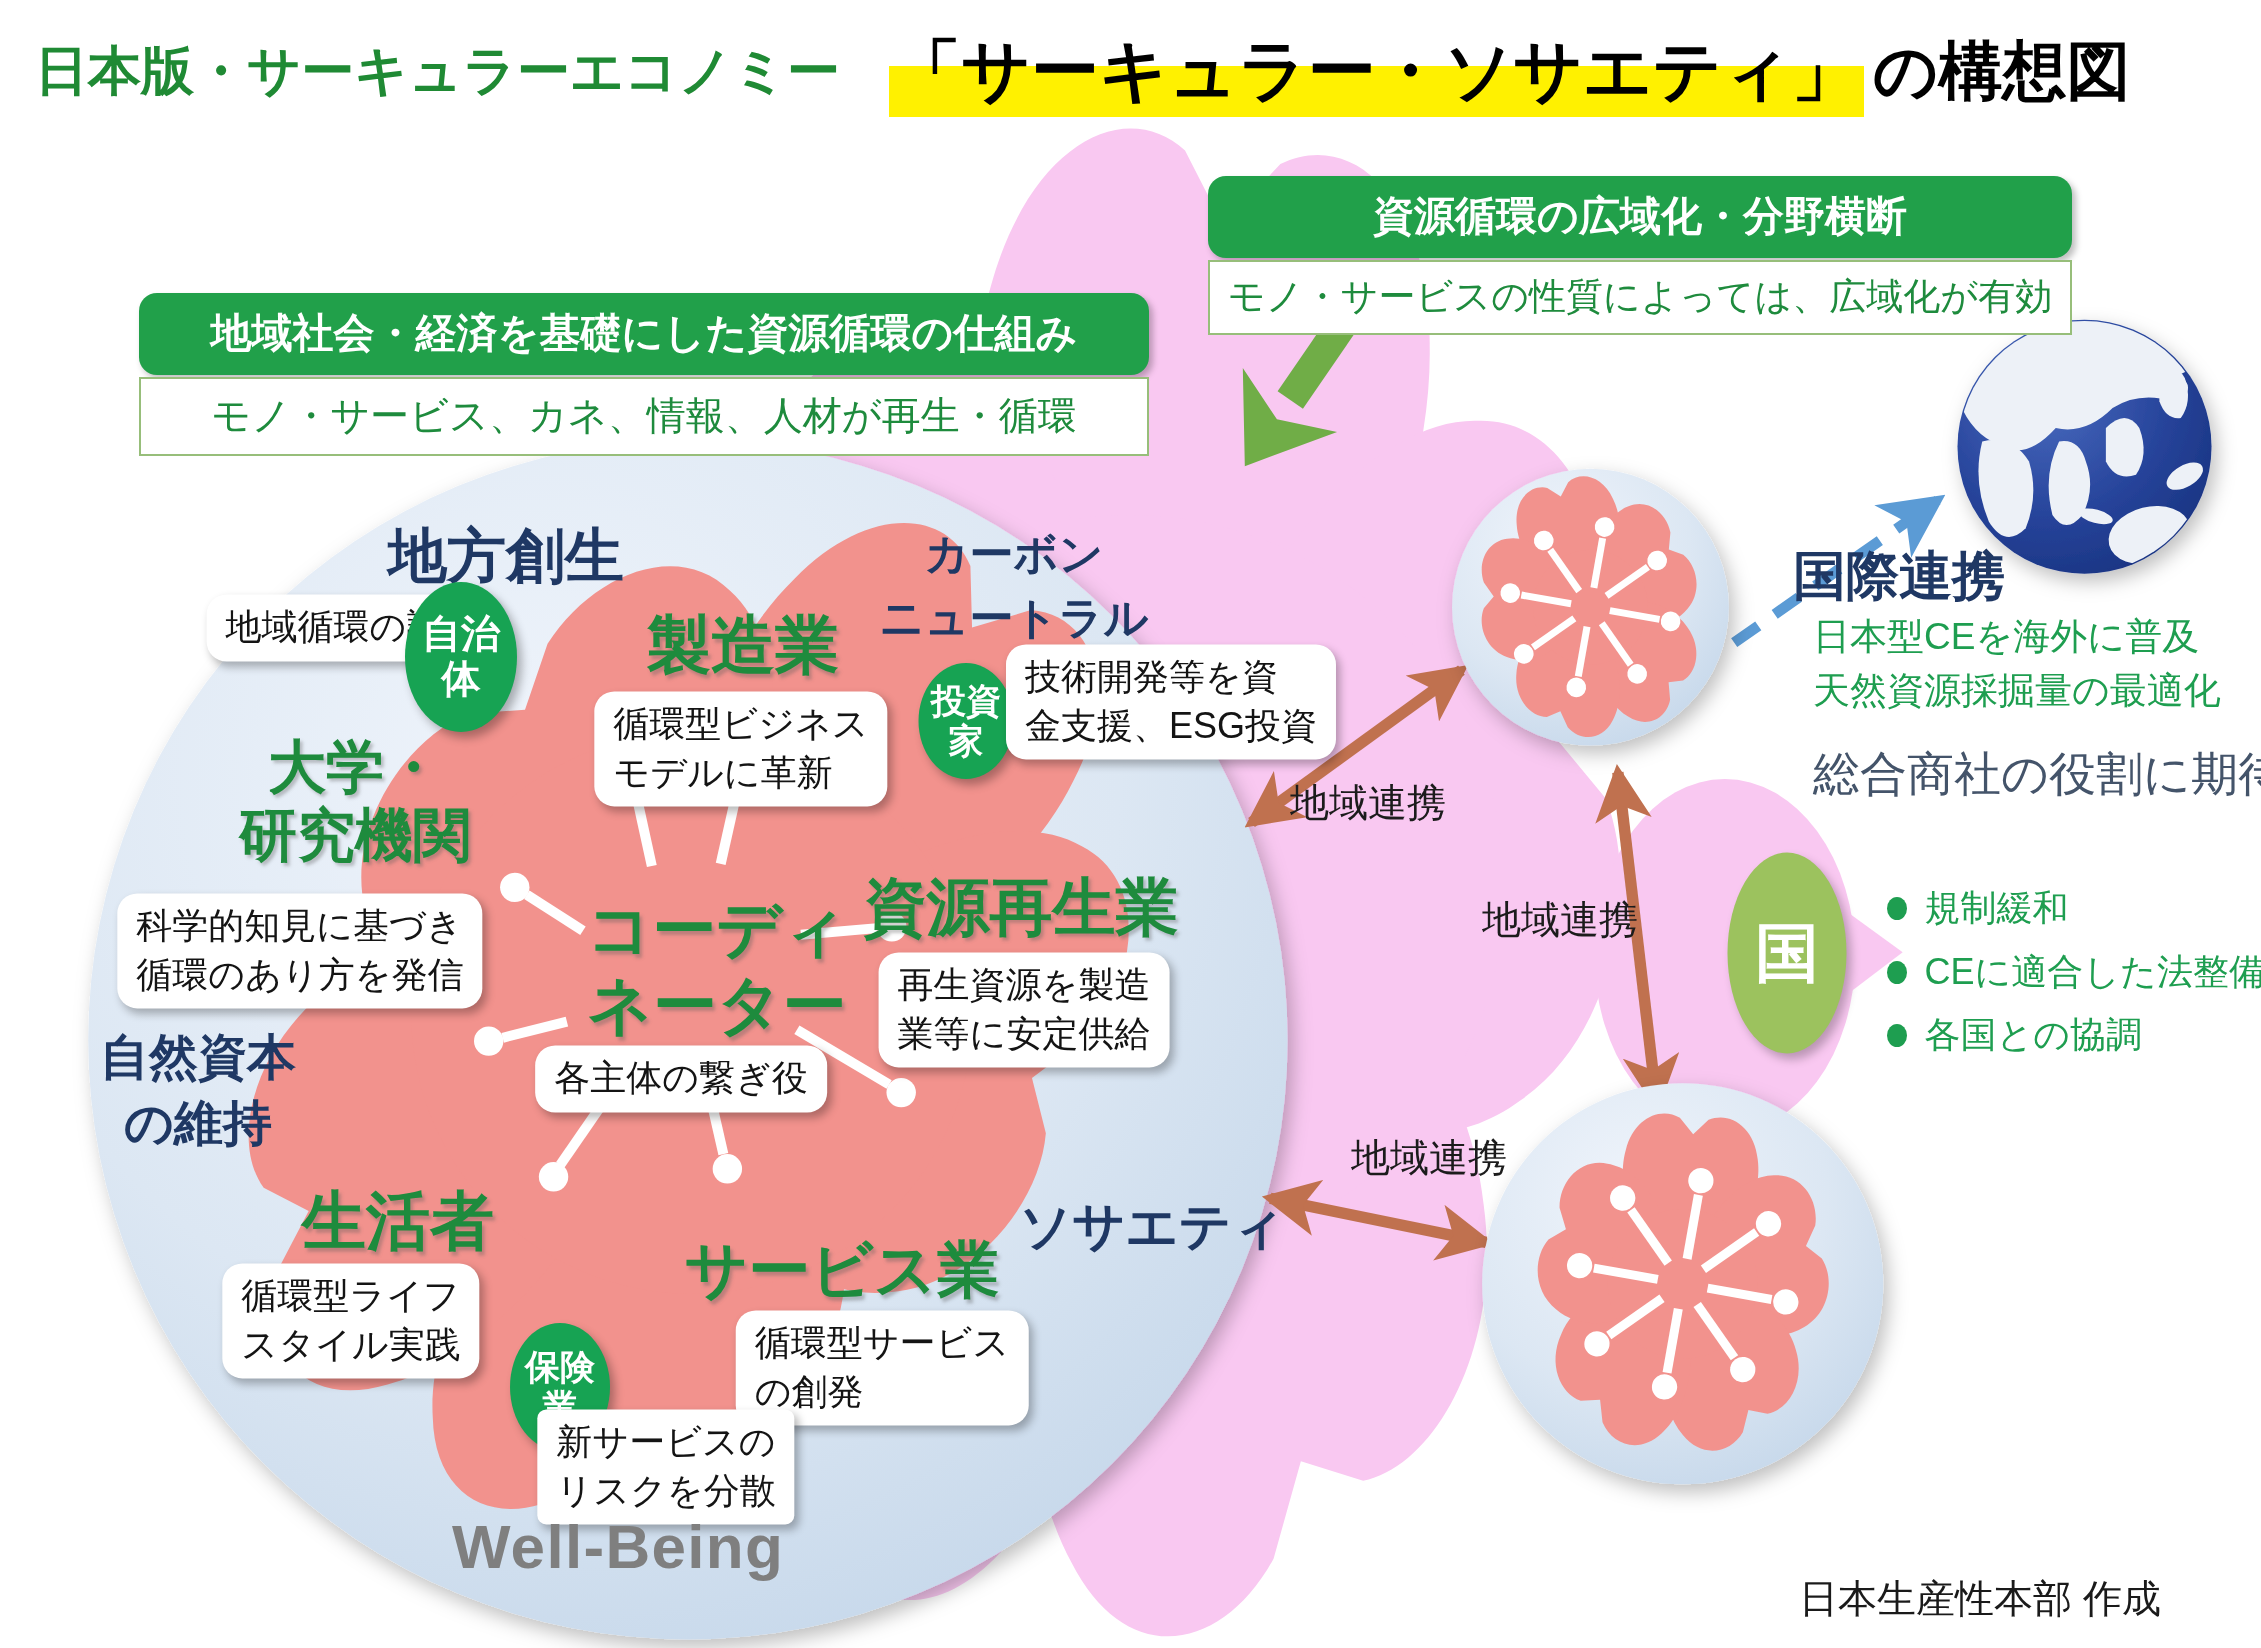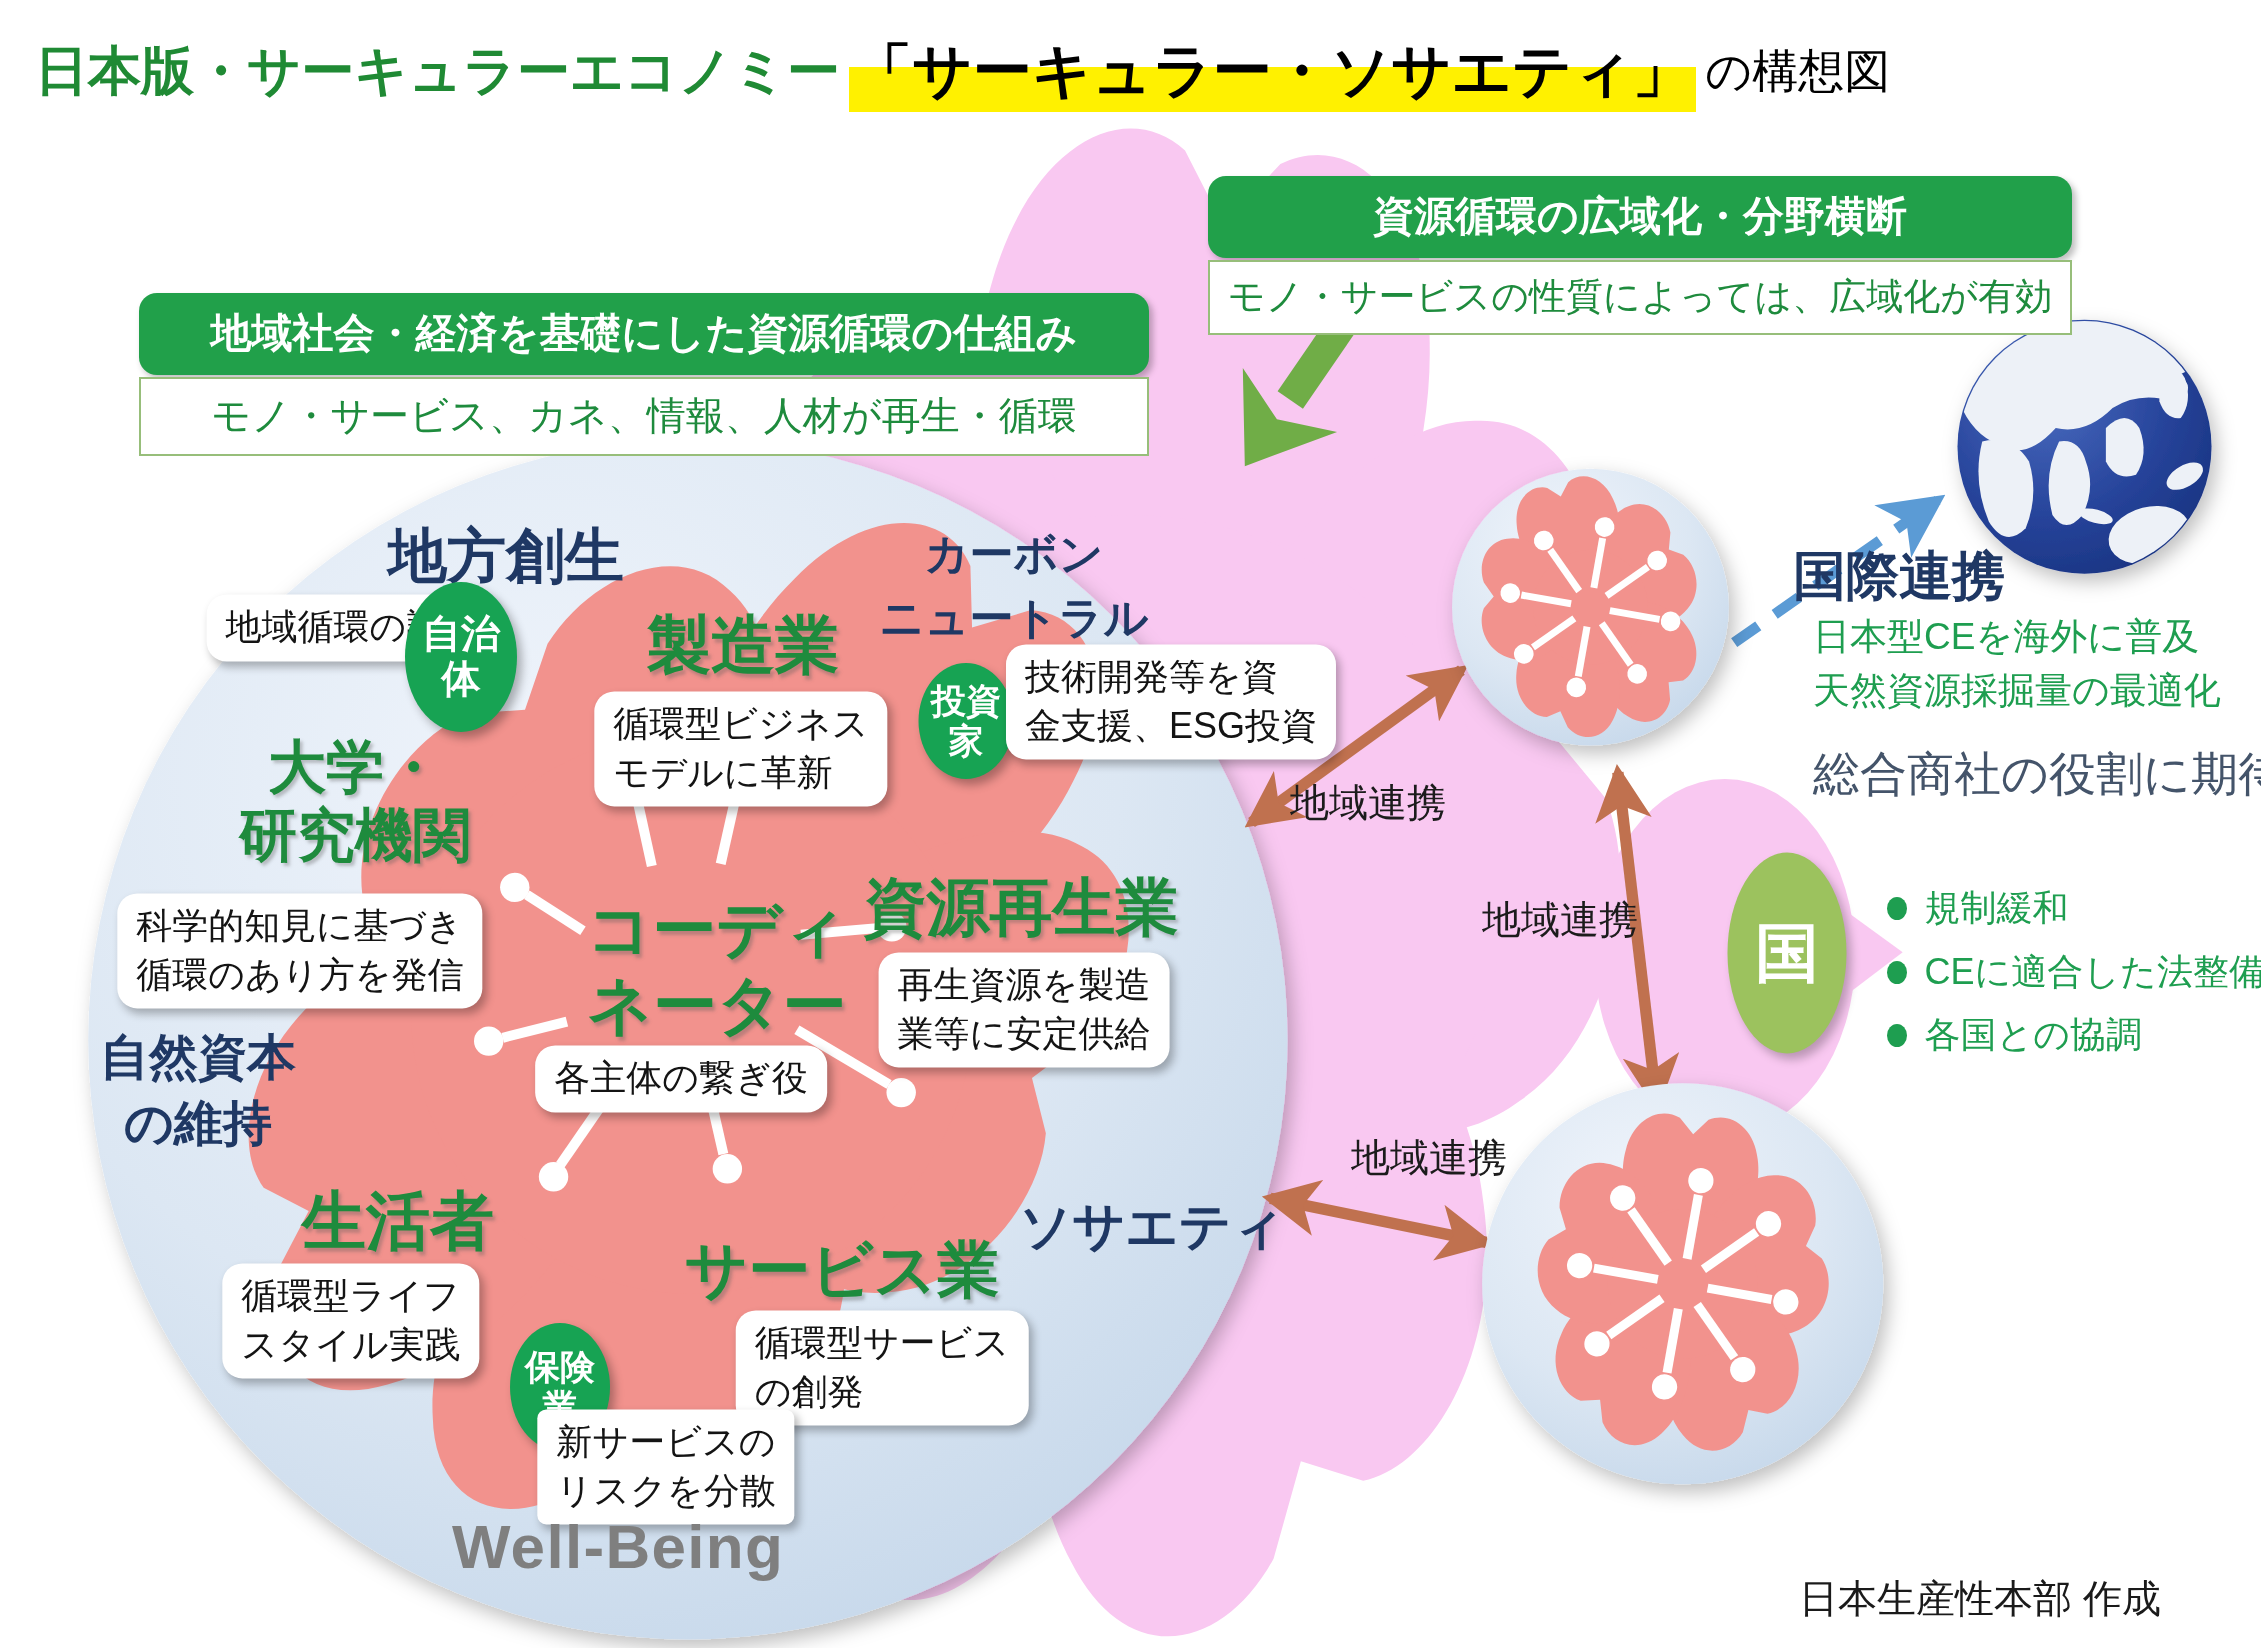--- a/index.html
+++ b/index.html
@@ -18,23 +18,23 @@
   .gcirc{background:#17A353;color:#ffffff;font-weight:bold;border-radius:50%;
          display:flex;align-items:center;justify-content:center;text-align:center;
          white-space:pre-line;line-height:1.15;box-shadow:4.7px 6px 9.4px rgba(0,0,0,.3);}
   .banner{}
   .banner .head{background:#21A04A;color:#ffffff;font-weight:bold;text-align:center;
                 padding:13.4px 0;font-size:41px;box-shadow:3.3px 4px 6.7px rgba(0,0,0,.25);border-radius:18px;}
   .banner .sub{background:#ffffff;border:2.7px solid #97BE7A;text-align:center;
                padding:10.7px 0;color:#1E8B3D;margin-top:2px;}
   .link{color:#1c1c1c;font-size:39px;white-space:nowrap;}
   .t-prefix{color:#1F8A34;font-weight:bold;font-size:53px;white-space:nowrap;}
-  .t-main{color:#000;font-weight:bold;font-size:59px;white-space:nowrap;padding:0 4px;
-          background:linear-gradient(to top,#FFF100 0 56%,rgba(0,0,0,0) 56%);}
-  .t-suffix{color:#000;font-weight:normal;font-size:46px;white-space:nowrap;}
+  .t-main{color:#000;font-weight:bold;font-size:68px;white-space:nowrap;padding:0 4px;
+          background:linear-gradient(to top,#FFF100 0 56%,rgba(0,0,0,0) 56%);margin-left:40px;}
+  .t-suffix{color:#000;font-weight:bold;font-size:64px;white-space:nowrap;}
   .intl-line{color:#1E9E50;font-size:37px;line-height:1.45;white-space:nowrap;}
   .brow{display:flex;align-items:center;gap:17.4px;margin-bottom:14.7px;}
   .bdot{width:20px;height:23px;border-radius:50%;background:#1E9E50;flex:0 0 auto;}
   .btext{color:#1E9E50;font-size:36px;white-space:nowrap;}
   .credit{color:#1a1a1a;font-size:39px;white-space:nowrap;}
   .wb{color:#7f7f7f;font-weight:bold;font-size:62px;letter-spacing:1.3px;}
 </style>
 </head>
 <body>
 

